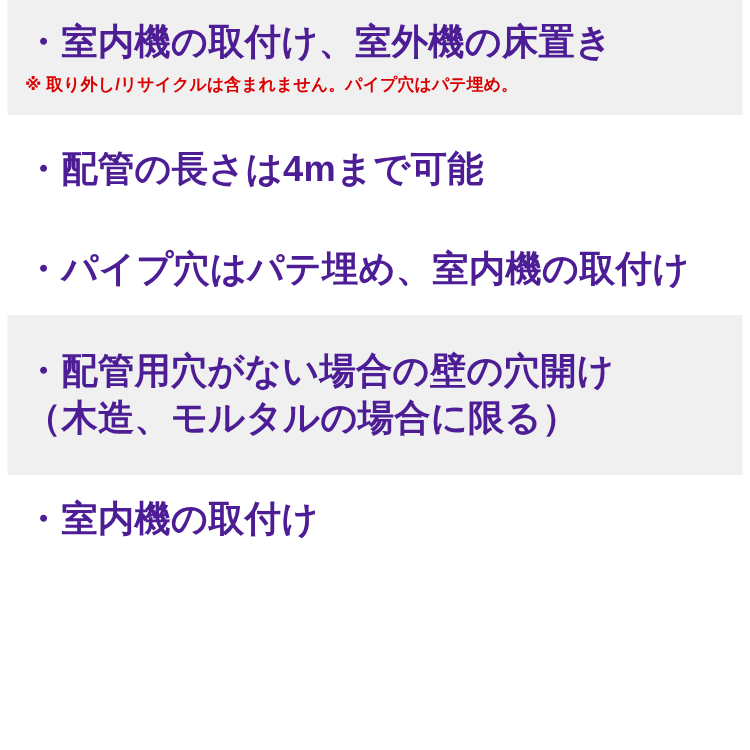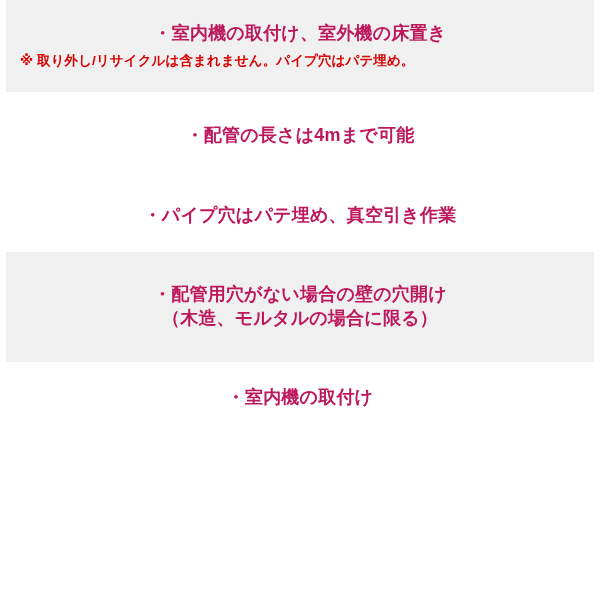--- a/index.html
+++ b/index.html
@@ -54,40 +54,39 @@
     flex-direction: column;
     justify-content: center;
   }
   .row.shaded {
     background: #f0f0f0;
   }
   .row.plain {
     background: #ffffff;
   }
   .row-main {
-    font-size: 18px;
+    font-size: 29px;
     font-weight: bold;
     line-height: 1.32;
-    color: #be185d;
+    color: #4c1d95;
     letter-spacing: 0.2px;
-    text-align: center;
   }
   .row-note {
     margin-top: 6px;
     font-size: 13.5px;
     font-weight: bold;
     color: #d80000;
     line-height: 1.3;
     letter-spacing: 0.1px;
   }
   .r1 { height: 92px; }
   .r2 { height: 88px; }
   .r3 { height: 72px; }
   .r4 { height: 72px; }
-  .r5 { height: 110px; }
+  .r5 { height: 128px; }
   .r6 { height: 72px; }
   .row-main .l2 { display: block; }
 </style>
 </head>
 <body>
 
 <div class="page">
 
 
   <div class="rows">
@@ -96,21 +95,21 @@
       <div class="row-main">・室内機の取付け、室外機の床置き</div>
       <div class="row-note">※ 取り外し/リサイクルは含まれません。パイプ穴はパテ埋め。</div>
     </div>
 
     <div class="row plain r2">
       <div class="row-main">・配管の長さは4mまで可能</div>
     </div>
 
 
     <div class="row plain r4">
-      <div class="row-main">・パイプ穴はパテ埋め、真空引き作業</div>
+      <div class="row-main">・パイプ穴はパテ埋め、室内機の取付け</div>
     </div>
 
     <div class="row shaded r5">
       <div class="row-main">
         <span class="l2">・配管用穴がない場合の壁の穴開け</span>
         <span class="l2">（木造、モルタルの場合に限る）</span>
       </div>
     </div>
 
     <div class="row plain r6">

